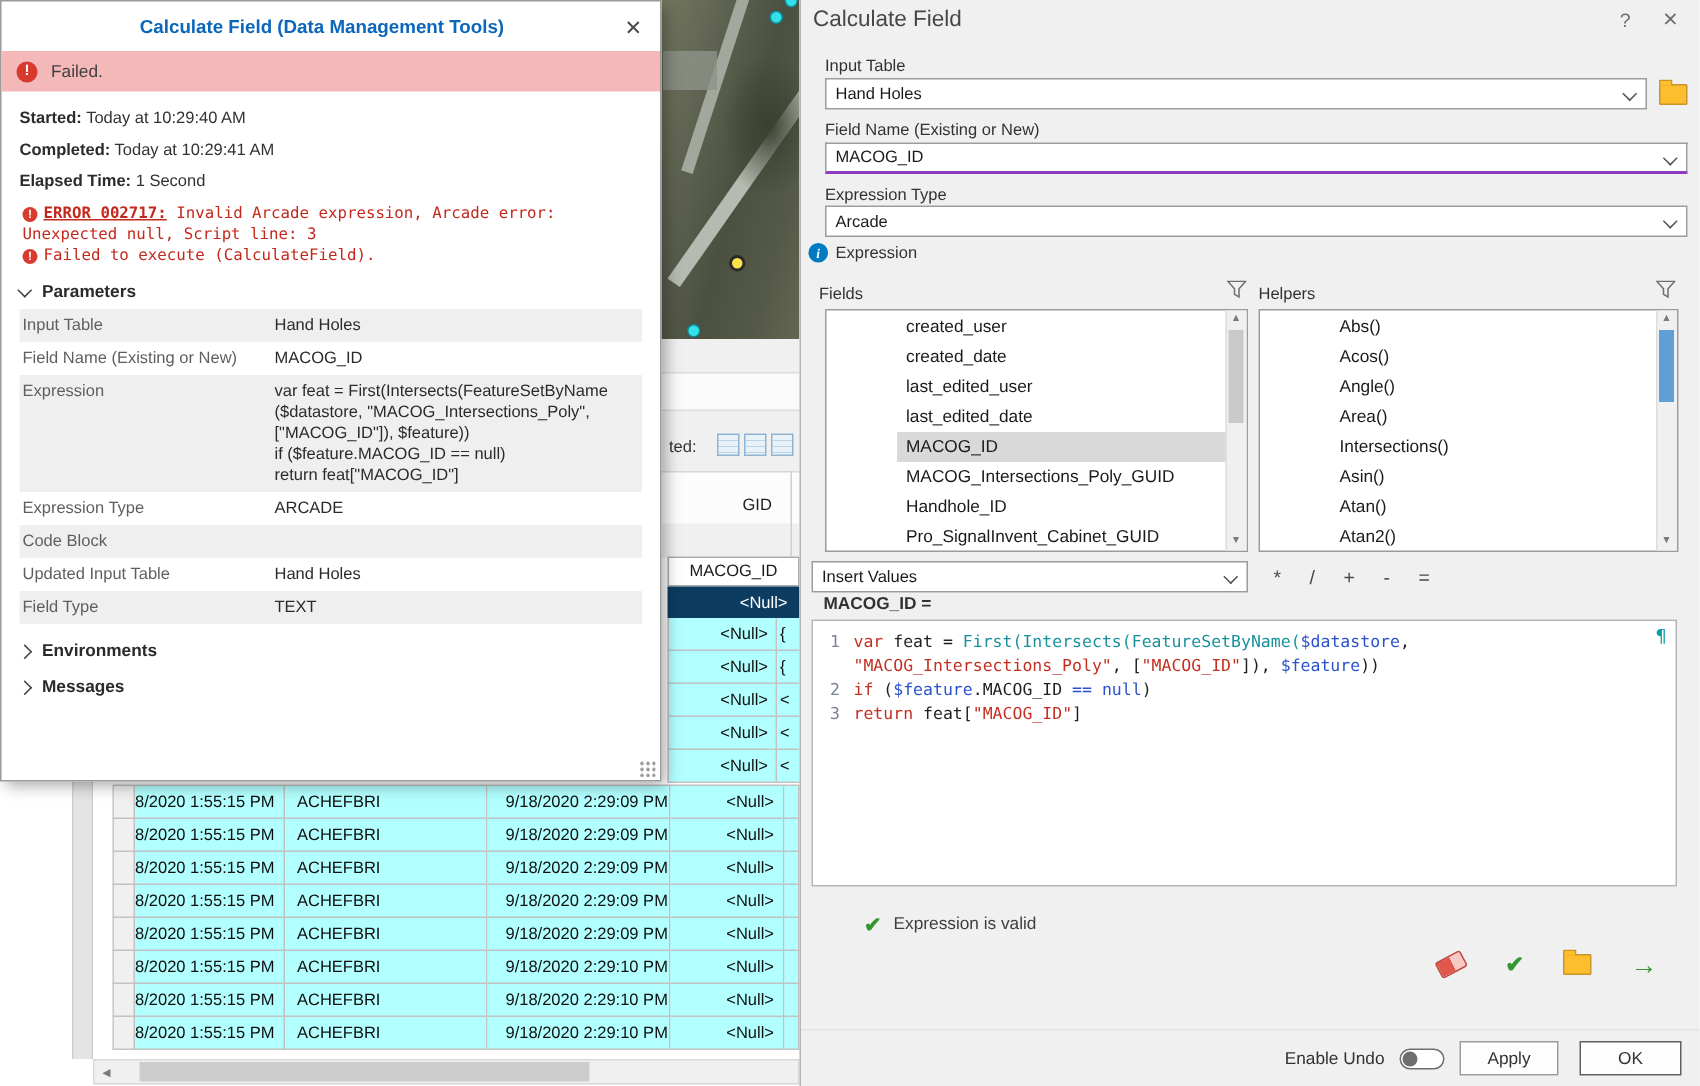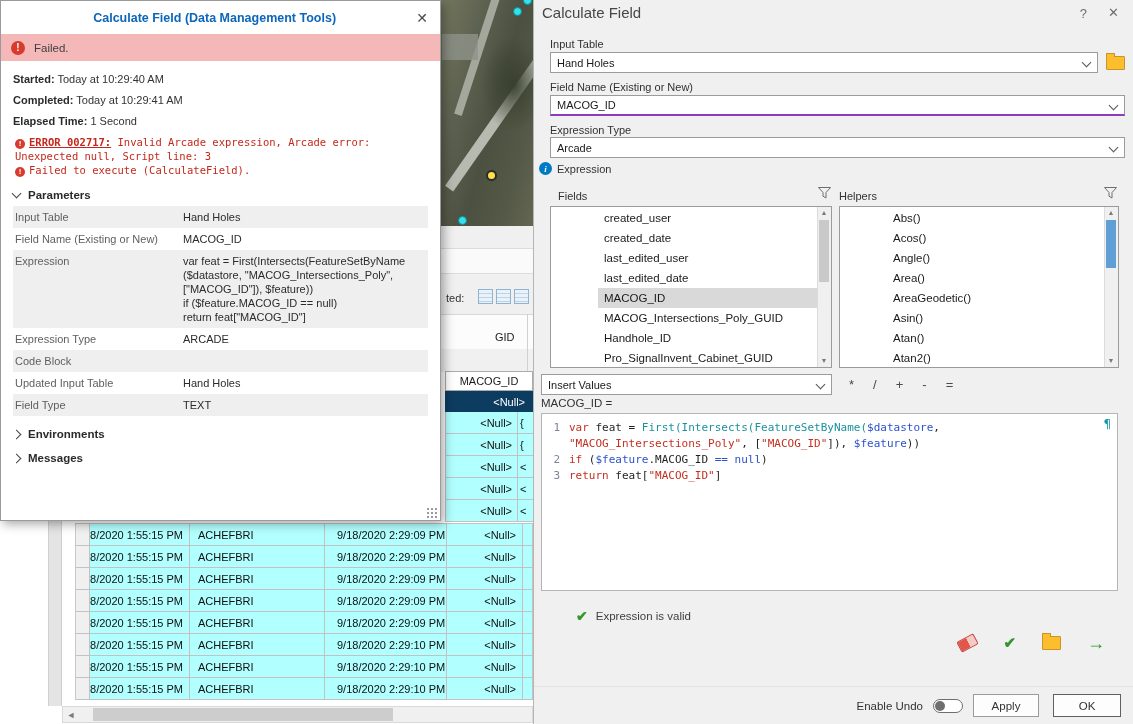--- a/index.html
+++ b/index.html
@@ -68,23 +68,23 @@
     display:flex;align-items:center;padding-left:6px;font-size:11px;color:#1a1a1a;}
   .carr{position:absolute;right:7px;top:6px;width:6px;height:6px;border-right:1.4px solid #555;
     border-bottom:1.4px solid #555;transform:rotate(45deg);}
   #combo-input-table{left:16px;top:52px;width:548px;}
   #combo-field-name{left:16px;top:95px;width:575px;border-bottom:2px solid #8f3bbf;}
   #combo-expression-type{left:16px;top:137px;width:575px;}
   #combo-insert{left:7px;top:374px;width:291px;}
   #lbl-input-table{left:16px;top:38px;}
   #lbl-field-name{left:16px;top:81px;}
   #lbl-expression-type{left:16px;top:124px;}
-  #lbl-fields{left:24px;top:190px;}
+  #lbl-fields{left:12px;top:190px;}
   #lbl-helpers{left:305px;top:190px;}
-  #lbl-assignment{left:7px;top:397px;font-size:11.5px;}
+  #lbl-assignment{left:15px;top:397px;font-size:11.5px;font-weight:bold;}
   .folder{display:inline-block;width:17px;height:12px;background:#fcbe2d;border:1px solid #c9952a;
     border-radius:1px;position:relative;}
   .folder::before{content:'';position:absolute;top:-4px;left:-1px;width:7px;height:3px;background:#fcbe2d;
     border:1px solid #c9952a;border-bottom:none;border-radius:1px 1px 0 0;}
   #folder-input{position:absolute;left:572px;top:56px;}
   .info-row{position:absolute;left:5px;top:162px;display:flex;align-items:center;gap:5px;}
   .info-icon{width:13px;height:13px;border-radius:50%;background:#007ac2;color:#fff;font-size:9px;
     font-style:italic;font-weight:bold;display:flex;align-items:center;justify-content:center;
     font-family:"Liberation Serif",serif;}
   .funnel{position:absolute;top:187px;}
@@ -349,21 +349,21 @@
       <div class="vs-down">▼</div>
     </div>
   </div>
 
   <div class="listbox" id="helpers-listbox">
     <div class="list-inner" id="helpers-list">
         <div class="list-item">Abs()</div>
         <div class="list-item">Acos()</div>
         <div class="list-item">Angle()</div>
         <div class="list-item">Area()</div>
-        <div class="list-item">AreaGeodetic()</div>
+        <div class="list-item">Intersections()</div>
         <div class="list-item">Asin()</div>
         <div class="list-item">Atan()</div>
         <div class="list-item">Atan2()</div>
       </div>
     <div class="vscroll">
       <div class="vs-up">▲</div>
       <div class="vs-thumb" id="helpers-thumb"></div>
       <div class="vs-down">▼</div>
     </div>
   </div>

